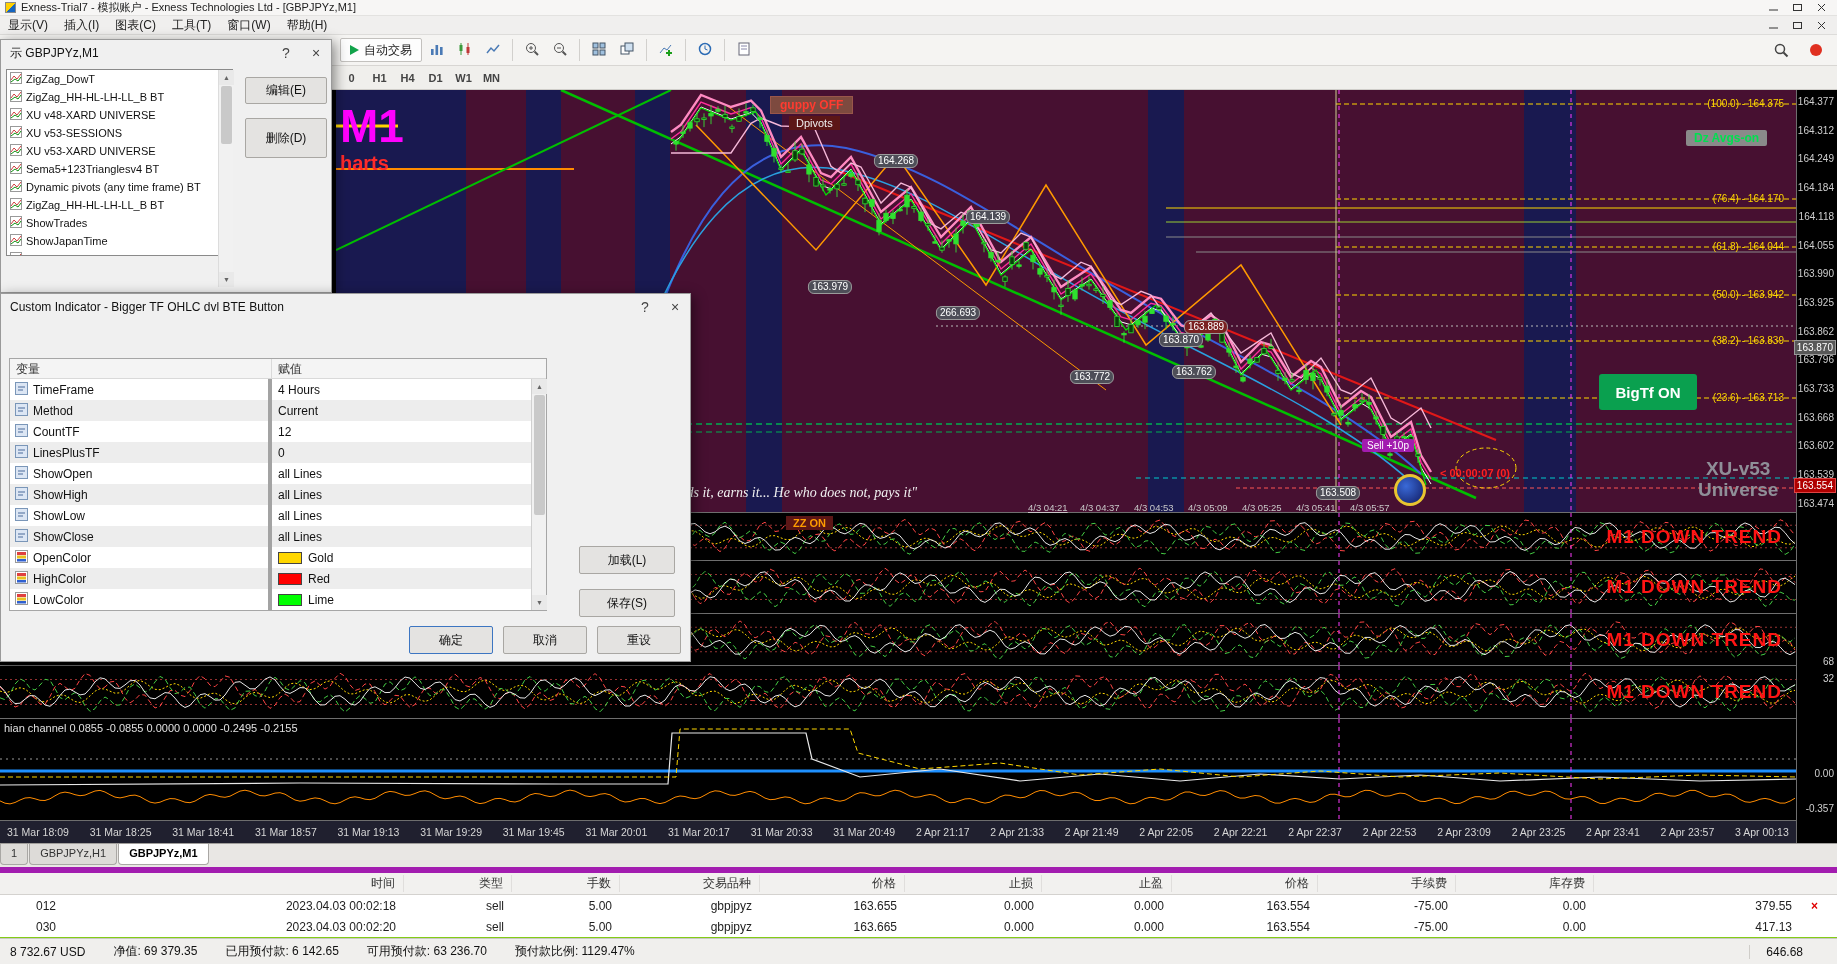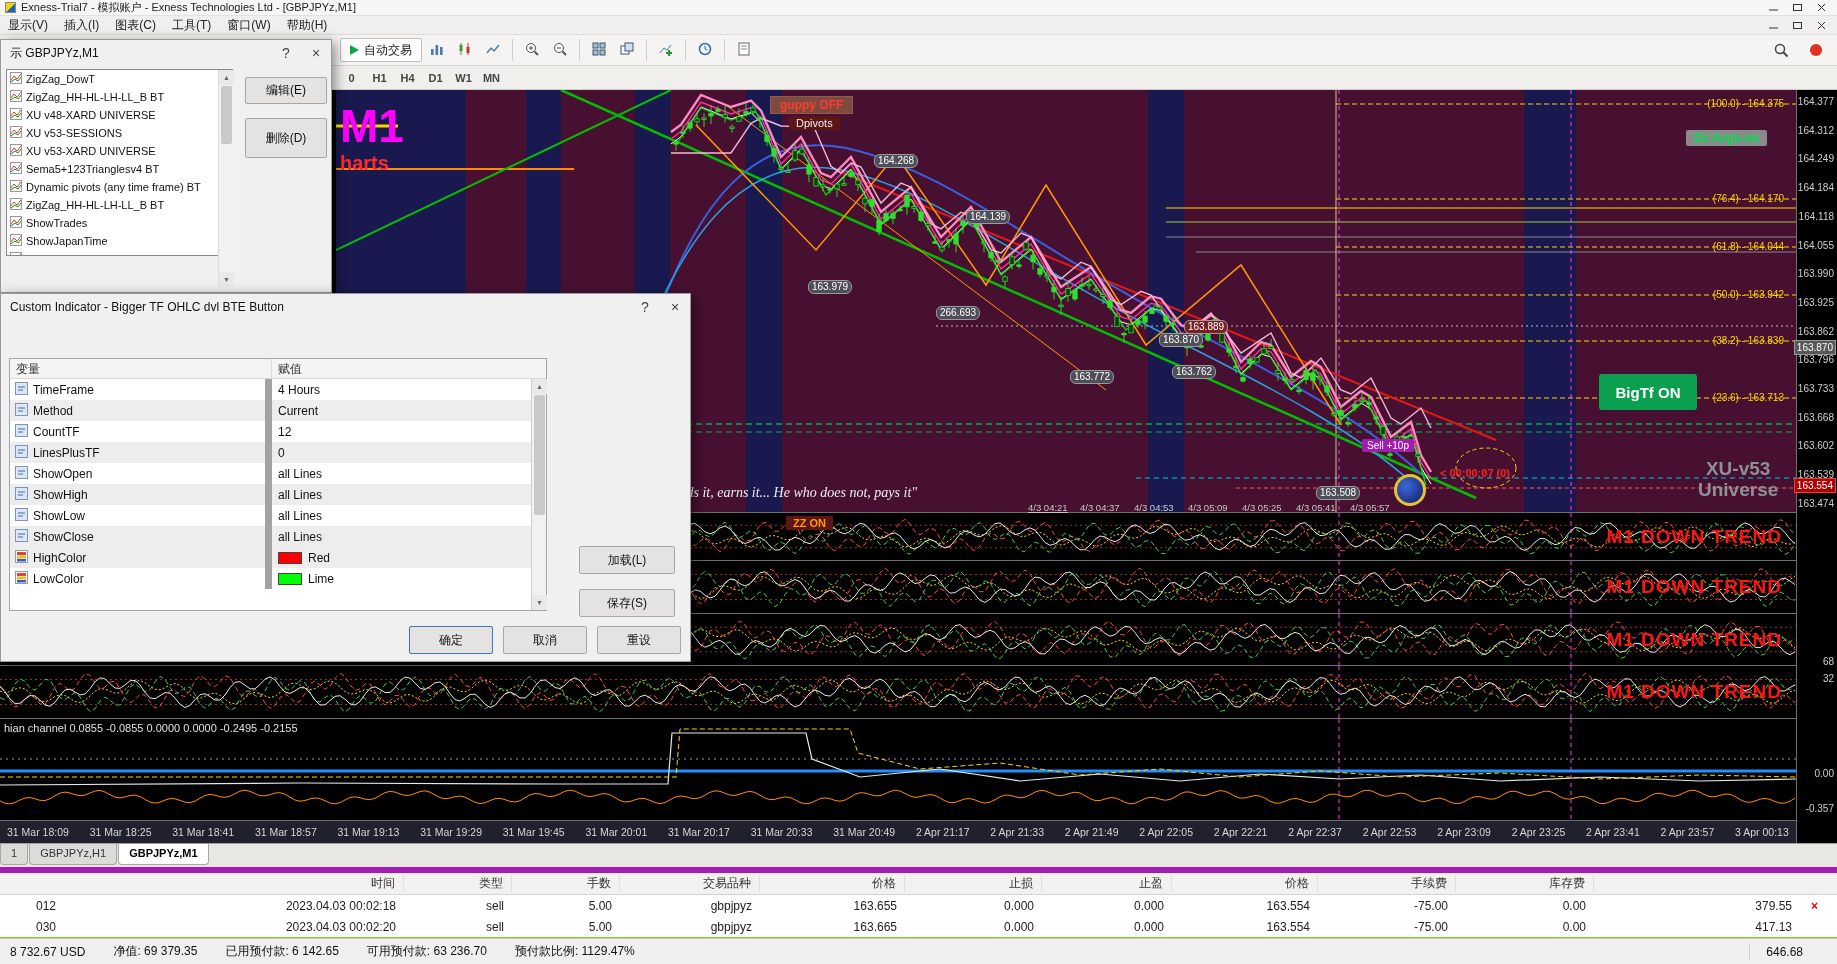--- a/index.html
+++ b/index.html
@@ -74,21 +74,21 @@
 .dlg-tabs{position:absolute;left:0;top:28px;width:100%;height:28px;display:flex;align-items:flex-end;padding-left:8px;border-bottom:1px solid #c9c9c9}
 .dlg-tab{padding:4px 13px;font-size:12px;color:#222;border:1px solid #c9c9c9;border-bottom:none;background:#e7e6e4;margin-right:2px;border-radius:2px 2px 0 0;position:relative;top:1px}
 .dlg-tab.active{background:#fff;padding-top:6px}
 #paramTable{position:absolute;left:8px;top:64px;width:538px;height:253px;background:#fff;border:1px solid #a6a6a6}
 #paramHeader{height:20px;display:flex;background:#f4f4f4;border-bottom:1px solid #d9d9d9;font-size:12px;color:#333}
 #paramHeader .ph1{width:262px;padding:2px 6px;border-right:1px solid #d9d9d9}
 #paramHeader .ph2{flex:1;padding:2px 6px}
 #paramRows{position:absolute;left:0;top:20px;right:15px;bottom:0;overflow:hidden}
 .prow{height:21px;display:flex;font-size:12px;color:#111;background:#fff}
 .prow.alt{background:#ededed}
-.pname{width:262px;display:flex;align-items:center;gap:5px;padding-left:5px;border-right:7px solid #a3a3a3;overflow:hidden}
+.pname{width:262px;display:flex;align-items:center;gap:5px;padding-left:5px;border-right:4px solid #a3a3a3;overflow:hidden}
 .pval{flex:1;display:flex;align-items:center;padding-left:6px;overflow:hidden}
 .color-swatch{width:24px;height:12px;border:1px solid #444;margin-right:6px;flex:none}
 
 
 #tabsBar{position:absolute;left:0;top:843px;width:1837px;height:24px;background:#e9e7e4;border-top:1px solid #9f9d9a;display:flex;align-items:flex-start;z-index:2}
 .ch-tab{height:21px;padding:3px 10px 0;font-size:11px;color:#333;background:#dddbd8;border:1px solid #a9a7a4;border-top:none;border-radius:0 0 4px 4px;margin-right:1px;white-space:nowrap}
 .ch-tab.active{background:#fff;font-weight:bold;color:#000}
 #terminal{position:absolute;left:0;top:867px;width:1837px;height:71px;background:#84cc16;border-top:6px solid #a21caf;z-index:2}
 .term-row{display:flex;height:21px;align-items:center;background:#fff}
 #termHeader{display:flex;height:22px;align-items:center;background:#f2f1ef;border-bottom:1px solid #d4d2cf}
@@ -905,20 +905,35 @@
                 <rect x="0.5" y="0.5" width="12" height="12" fill="#dce6f4" stroke="#7a96b8"></rect>
                 <line x1="3" y1="5" x2="10" y2="5" stroke="#4a6a9a"></line>
                 <line x1="3" y1="8" x2="8" y2="8" stroke="#4a6a9a"></line>
               </svg></div>
             <div>ShowClose</div>
           </div>
           <div class="pval">
             <span>all Lines</span>
           </div>
         </div>
+        <div class="prow">
+          <div class="pname">
+            <div><svg width="13" height="13">
+                <rect x="0.5" y="0.5" width="12" height="12" fill="#fff" stroke="#999"></rect>
+                <rect x="2" y="2" width="9" height="3" fill="#e04040"></rect>
+                <rect x="2" y="5.5" width="9" height="3" fill="#e8c020"></rect>
+                <rect x="2" y="9" width="9" height="2.5" fill="#3060d0"></rect>
+              </svg></div>
+            <div>OpenColor</div>
+          </div>
+          <div class="pval">
+            <div class="color-swatch" style="background: rgb(255, 215, 0);"></div>
+            <span>Gold</span>
+          </div>
+        </div>
         <div class="prow alt">
           <div class="pname">
             <div><svg width="13" height="13">
                 <rect x="0.5" y="0.5" width="12" height="12" fill="#fff" stroke="#999"></rect>
                 <rect x="2" y="2" width="9" height="3" fill="#e04040"></rect>
                 <rect x="2" y="5.5" width="9" height="3" fill="#e8c020"></rect>
                 <rect x="2" y="9" width="9" height="2.5" fill="#3060d0"></rect>
               </svg></div>
             <div>HighColor</div>
           </div>

